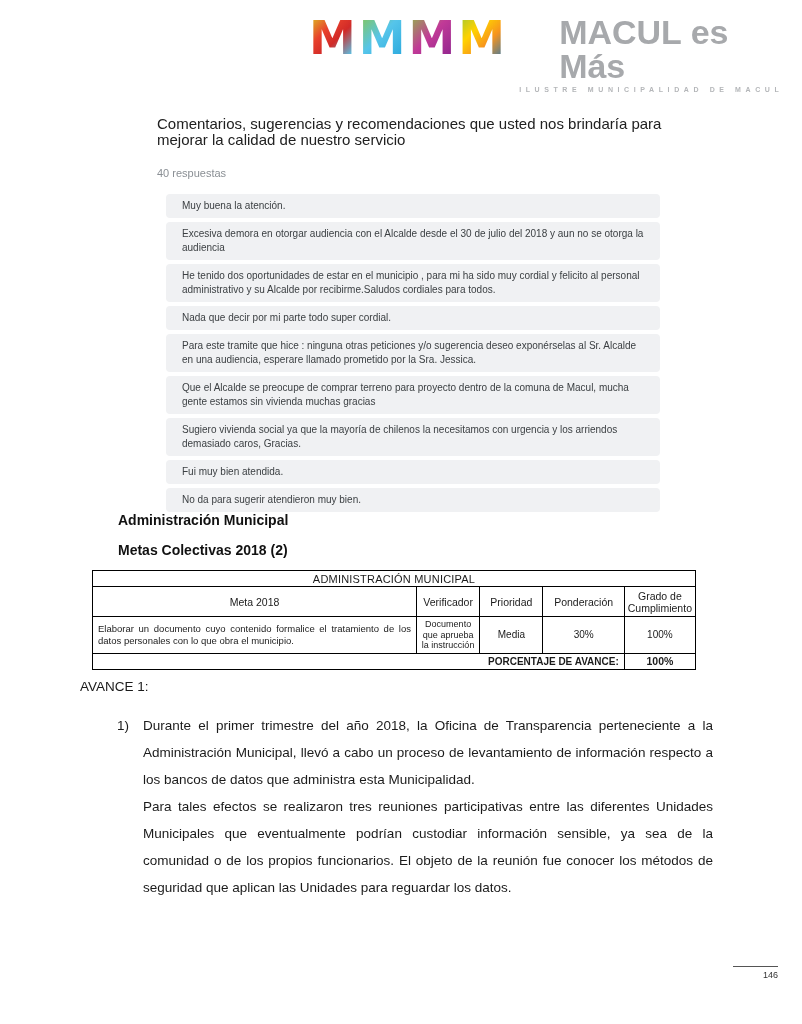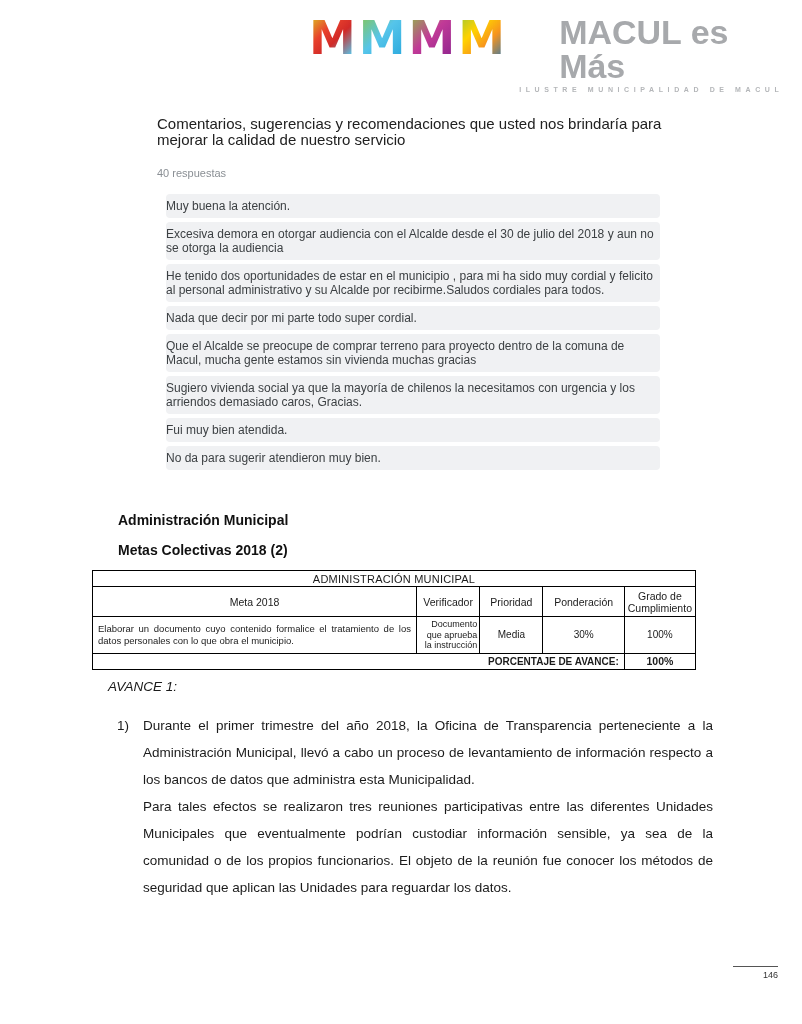--- a/index.html
+++ b/index.html
@@ -52,23 +52,23 @@
   .survey-count {
     position: absolute; left: 157px; top: 167px;
     font-size: 11px; color: #8a8f94;
   }
   .chips {
     position: absolute; left: 166px; top: 194px; width: 494px;
   }
   .chip {
     background: #f0f1f3;
     border-radius: 4px;
-    padding: 5px 0;
+    padding: 5px 16px;
     margin-bottom: 4px;
-    font-size: 12px; line-height: 14px;
+    font-size: 10px; line-height: 14px;
     color: #3c4043;
   }
 
   
   .heading-1 {
     position: absolute; left: 118px; top: 512px;
     font-size: 14px; font-weight: 700; color: #111;
   }
   .heading-2 {
     position: absolute; left: 118px; top: 542px;
@@ -90,43 +90,43 @@
   }
   .goals-table .t-colhead {
     text-align: center; font-weight: 400; font-size: 10.5px;
     height: 30px; padding: 2px 3px; margin-left: 12px;
   }
   .goals-table .t-meta {
     text-align: justify; font-size: 9.5px; line-height: 11.5px;
     padding: 3px 5px; vertical-align: middle;
   }
   .goals-table .t-verif {
-    text-align: right; font-size: 9px; line-height: 10.5px;
+    text-align: center; font-size: 9px; line-height: 10.5px;
     padding: 2px 2px; vertical-align: middle;
   }
   .goals-table .t-center {
     text-align: center; font-size: 10px; vertical-align: middle;
   }
   .goals-table .t-footer-label {
     text-align: right; font-weight: 700; font-size: 10px;
     padding: 2px 5px; height: 16px;
   }
   .goals-table .t-footer-value {
     text-align: center; font-weight: 700; font-size: 10.5px;
   }
   .col-meta  { width: 54%; }
   .col-verif { width: 10.5%; }
   .col-prio  { width: 10.5%; }
   .col-pond  { width: 13.5%; }
   .col-grado { width: 11.5%; }
 
   
   .avance-heading {
-    position: absolute; left: 108px; top: 679px;
-    font-size: 13.5px; color: #1b1b1b; font-style: italic;
+    position: absolute; left: 80px; top: 679px;
+    font-size: 13.5px; color: #1b1b1b;
   }
   .avance-item {
     position: absolute; left: 117px; top: 712px; width: 596px;
     display: flex;
     font-size: 13.5px; line-height: 27px; color: #1b1b1b;
   }
   .avance-item .num { width: 26px; flex: 0 0 26px; }
   .avance-item .body { flex: 1; text-align: justify; }
   .avance-para2 {
     position: absolute; left: 143px; top: 793px; width: 570px;
@@ -160,20 +160,21 @@
 </div>
 
 <div class="survey-title">Comentarios, sugerencias y recomendaciones que usted nos brindaría para mejorar la calidad de nuestro servicio</div>
 <div class="survey-count">40 respuestas</div>
 
 <div class="chips">
   <div class="chip">Muy buena la atención.</div>
   <div class="chip">Excesiva demora en otorgar audiencia con el Alcalde desde el 30 de julio del 2018 y aun no se otorga la audiencia</div>
   <div class="chip">He tenido dos oportunidades de estar en el municipio , para mi ha sido muy cordial y felicito al personal administrativo y su Alcalde por recibirme.Saludos cordiales para todos.</div>
   <div class="chip">Nada que decir por mi parte todo super cordial.</div>
+  <div class="chip">Para este tramite que hice : ninguna otras peticiones y/o sugerencia deseo exponérselas al Sr. Alcalde en una audiencia, esperare llamado prometido por la Sra. Jessica.</div>
   <div class="chip">Que el Alcalde se preocupe de comprar terreno para proyecto dentro de la comuna de Macul, mucha gente estamos sin vivienda muchas gracias</div>
   <div class="chip">Sugiero vivienda social ya que la mayoría de chilenos la necesitamos con urgencia y los arriendos demasiado caros, Gracias.</div>
   <div class="chip">Fui muy bien atendida.</div>
   <div class="chip">No da para sugerir atendieron muy bien.</div>
 </div>
 
 <div class="heading-1">Administración Municipal</div>
 <div class="heading-2">Metas Colectivas 2018 (2)</div>
 
 <table class="goals-table">

